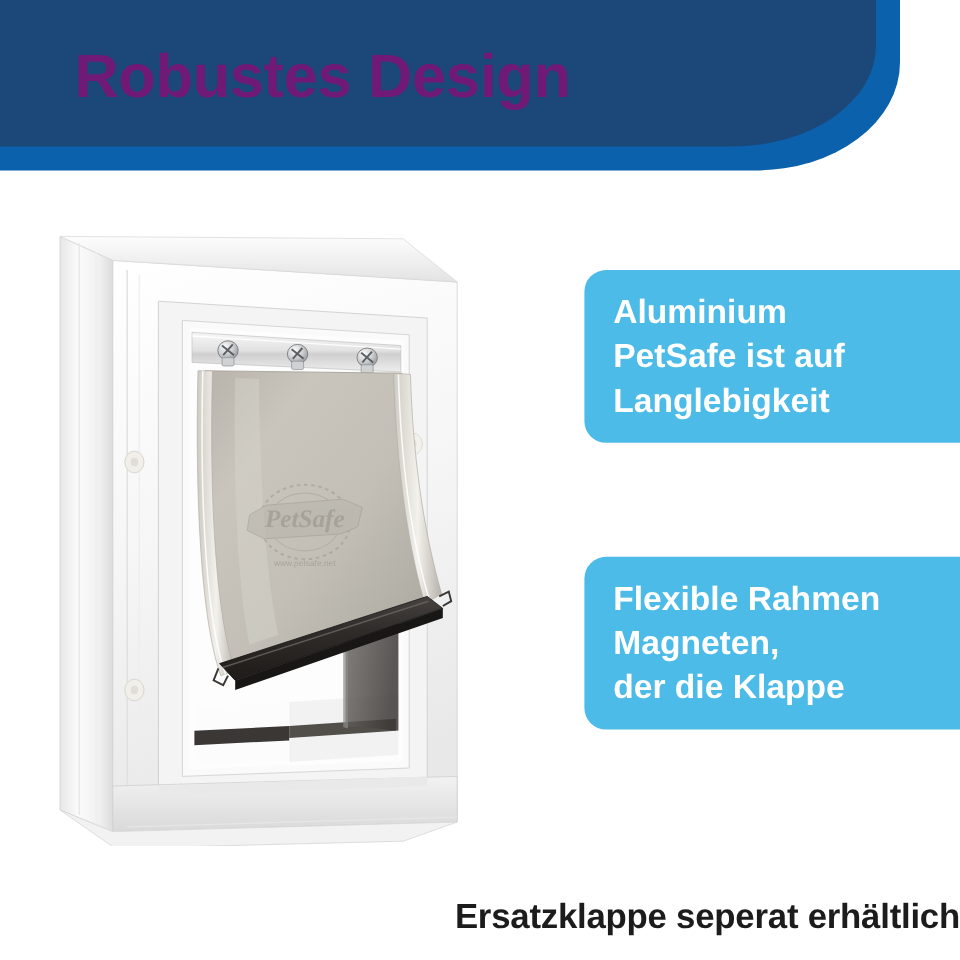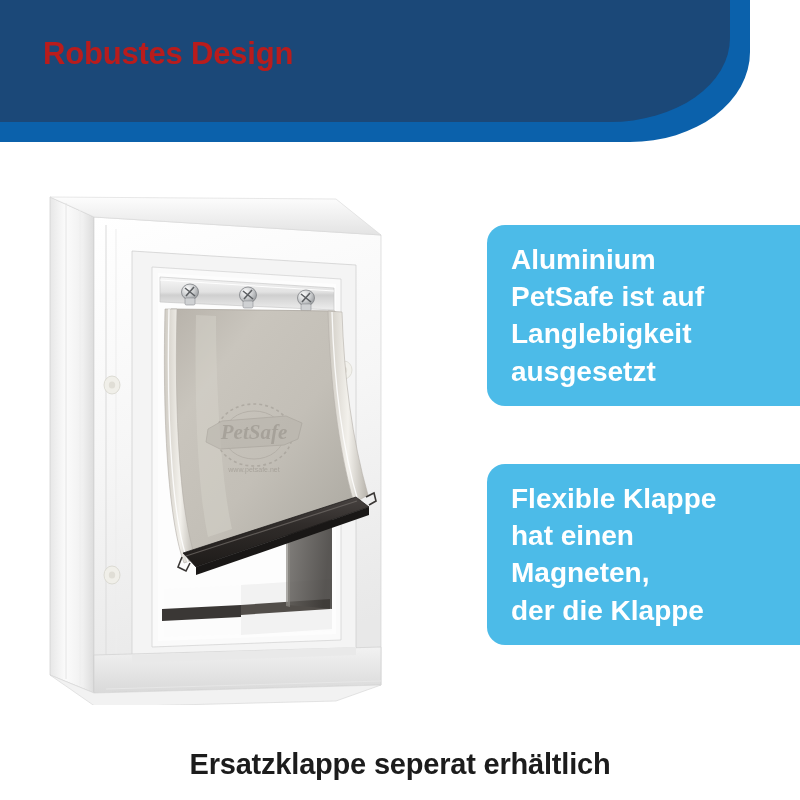--- a/index.html
+++ b/index.html
@@ -27,24 +27,24 @@
   .banner-dark {
     position: absolute;
     left: -40px; top: -20px;
     width: 770px; height: 142px;
     background: #1b4878;
     border-bottom-right-radius: 120px 84px;
     z-index: 2;
   }
   .banner-title {
     position: absolute;
-    left: 43px; top: 38px;
+    left: 62px; top: 38px;
     z-index: 3;
-    color: #b91c1c;
-    font-size: 31px;
+    color: #701a75;
+    font-size: 51px;
     font-weight: bold;
     letter-spacing: -0.2px;
     line-height: 1;
     white-space: nowrap;
   }
 
   
   .callout {
     position: absolute;
     background: #4cbbe8;
@@ -58,21 +58,21 @@
   }
   #callout-1 { left: 487px; top: 225px; width: 330px; }
   #callout-2 { left: 487px; top: 464px; width: 330px; }
   .callout .line { white-space: nowrap; }
 
   
   .caption {
     position: absolute;
     left: 0; top: 748px;
     width: 800px;
-    text-align: center;
+    text-align: right;
     font-size: 29px;
     font-weight: bold;
     color: #1c1c1c;
     letter-spacing: -0.2px;
     z-index: 5;
   }
 
   
   #product {
     position: absolute;
@@ -236,25 +236,23 @@
       <path d="M14 490 L58 508 L345 500 L300 516 L60 522 Z" fill="#f2f2f2" stroke="#d8d8d8" stroke-width="0.7"></path>
       <path d="M96 478 L320 470 L320 462 L96 470 Z" fill="#e9e9e9"></path>
       <path d="M70 504 L345 496" stroke="#e6e6e6" stroke-width="1" fill="none"></path>
     </svg>
   </div>
 
   <div class="callout" id="callout-1">
     <div class="line">Aluminium</div>
     <div class="line">PetSafe ist auf</div>
     <div class="line">Langlebigkeit</div>
-    <div class="line">ausgesetzt</div>
   </div>
 
   <div class="callout" id="callout-2">
-    <div class="line">Flexible Klappe</div>
-    <div class="line">hat einen</div>
+    <div class="line">Flexible Rahmen</div>
     <div class="line">Magneten,</div>
     <div class="line">der die Klappe</div>
   </div>
 
   <div class="caption">Ersatzklappe seperat erhältlich</div>
 
 </div>
 
 </body></html>

